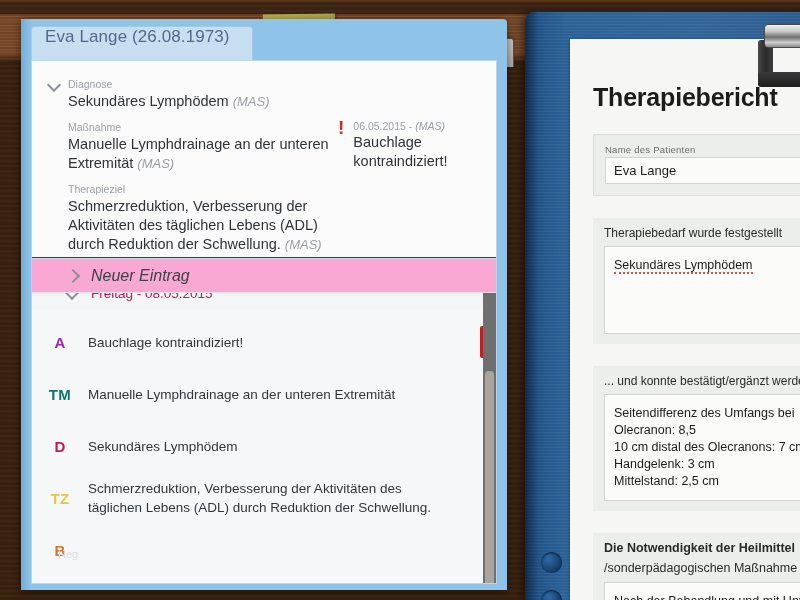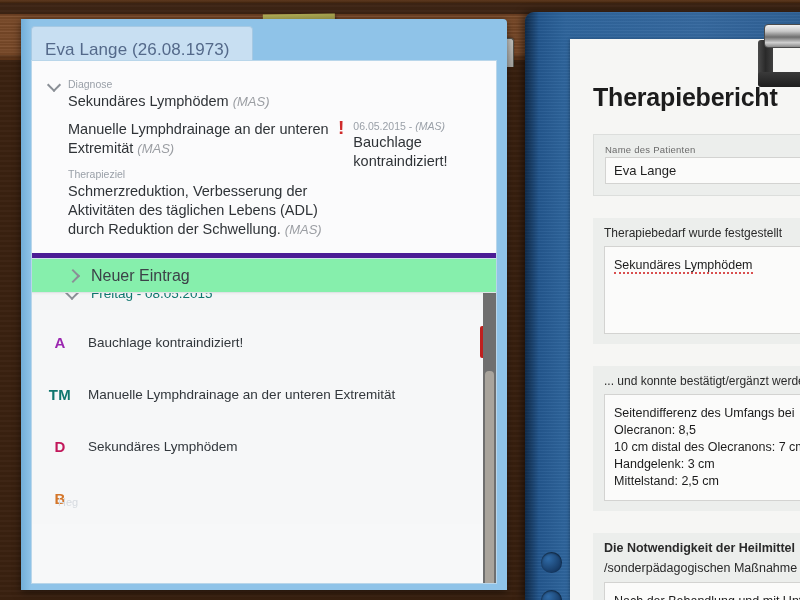--- a/index.html
+++ b/index.html
@@ -68,42 +68,42 @@
   .card-frame::before{ 
     content:"";position:absolute;left:0;top:0;width:10px;height:100%;
     background:linear-gradient(to right,#72aed8,#8fc3e8);
   }
 
   .title-tab{
     position:absolute;left:10px;top:7px;width:222px;height:34px;
     background:#c8dff2;
     border:1px solid #a6c9e3;border-bottom:none;
     border-radius:4px 4px 0 0;
-    display:flex;align-items:flex-end;
+    display:flex;align-items:flex-start;
     padding-left:13px;box-sizing:border-box;
   }
   .title-tab span{
     font-size:17px;color:#54698a;letter-spacing:.1px;
     white-space:nowrap;
   }
 
   .card-body{
     position:absolute;left:10px;top:41px;width:466px;height:524px;
     background:#f7f8f9;
     border:1px solid #b9d6ea;
     box-sizing:border-box;
     overflow:hidden;
   }
 
   
   .summary{
     position:relative;background:#fbfbfc;
     height:197px;box-sizing:border-box;
     padding:16px 14px 0 16px;
-    border-bottom:5px solid #4c1d95;
+    border-bottom:1px solid #4c1d95;
   }
   .sum-left{width:290px;}
   .caret{
     display:inline-block;width:13px;height:13px;position:relative;flex:0 0 13px;
   }
   .caret::before{
     content:"";position:absolute;left:1px;top:3px;width:8px;height:8px;
     border-right:2px solid #8a8f96;border-bottom:2px solid #8a8f96;
     transform:rotate(45deg);
   }
@@ -129,34 +129,35 @@
     color:#cf2b2b;font-weight:bold;font-size:19px;line-height:18px;
     margin-right:9px;flex:0 0 auto;
   }
   .warn-date{font-size:10.5px;color:#9aa0a8;line-height:14px;}
   .warn-date em{font-style:italic;}
   .warn-txt{font-size:14.5px;color:#2f3337;line-height:19px;}
 
   
   .neu{
     position:relative;z-index:3;
-    height:33px;background:#86efac;
+    height:33px;background:#f9a8d4;
     border-top:1px solid #cfe0ec;border-bottom:1px solid #dfe3e6;
     display:flex;align-items:center;padding-left:22px;
     box-shadow:0 1px 2px rgba(0,0,0,.04);
+    font-style:italic;
   }
   .neu span{font-size:16px;color:#3c4248;margin-left:12px;}
 
   
   .daygrp{
     position:relative;height:17px;background:#f4f5f6;
     display:flex;align-items:flex-start;padding-left:22px;
     overflow:hidden;
   }
-  .daygrp span{font-size:13.5px;color:#0f766e;margin-left:12px;margin-top:-7px;}
+  .daygrp span{font-size:13.5px;color:#be185d;margin-left:12px;margin-top:-7px;}
   .daygrp .caret{margin-top:-8px;}
   .daygrp .caret::before{border-color:#8a8f96;}
 
   
   .entries{background:#f6f7f8;padding:6px 0 0 0;position:relative;}
   .entry{
     display:flex;align-items:center;
     min-height:44px;padding:4px 16px 4px 0;position:relative;
   }
   .badge{
@@ -303,20 +304,21 @@
       <div class="sum-row">
         <span class="caret"></span>
         <div class="sum-fields sum-left">
 
           <div class="fld">
             <div class="fld-label">Diagnose</div>
             <div class="fld-val"><span>Sekundäres Lymphödem</span> <em>(MAS)</em></div>
           </div>
 
           <div class="fld">
+            <div class="fld-label">Maßnahme</div>
             <div class="fld-val"><span>Manuelle Lymphdrainage an der unteren Extremität</span> <em>(MAS)</em></div>
           </div>
 
           <div class="fld">
             <div class="fld-label">Therapieziel</div>
             <div class="fld-val"><span>Schmerzreduktion, Verbesserung der Aktivitäten des täglichen Lebens (ADL) durch Reduktion der Schwellung.</span> <em>(MAS)</em></div>
           </div>
 
         </div>
       </div>
@@ -351,20 +353,24 @@
       <div class="entry">
         <div class="badge" style="color:#0f766e">TM</div>
         <div class="entry-txt">Manuelle Lymphdrainage an der unteren Extremität</div>
       </div>
 
       <div class="entry">
         <div class="badge" style="color:#c2185b">D</div>
         <div class="entry-txt">Sekundäres Lymphödem</div>
       </div>
 
+      <div class="entry">
+        <div class="badge" style="color:#e3c84a">TZ</div>
+        <div class="entry-txt">Schmerzreduktion, Verbesserung der Aktivitäten des täglichen Lebens (ADL) durch Reduktion der Schwellung.</div>
+      </div>
 
       <div class="entry">
         <div class="badge" style="color:#d4762a">B</div>
       </div>
 
       <div class="ghost">Heg</div>
     </div>
 
     <div class="sbar">
       <div class="sthumb"></div>

